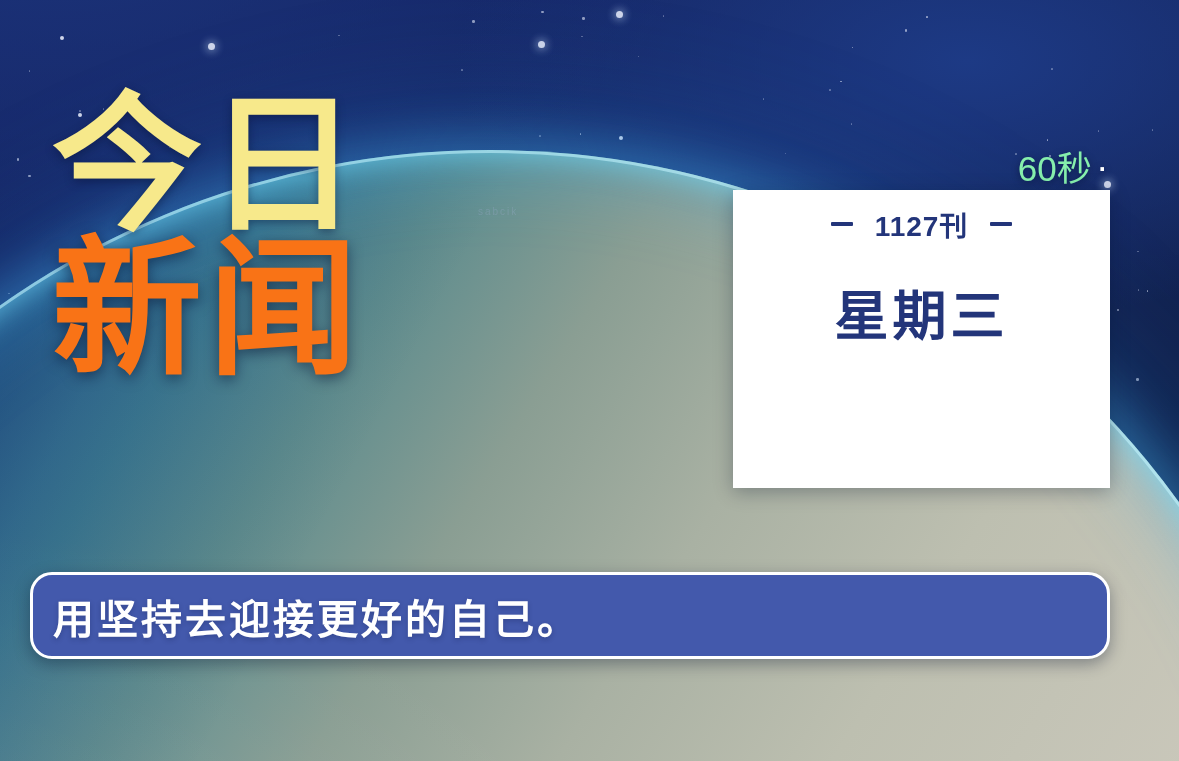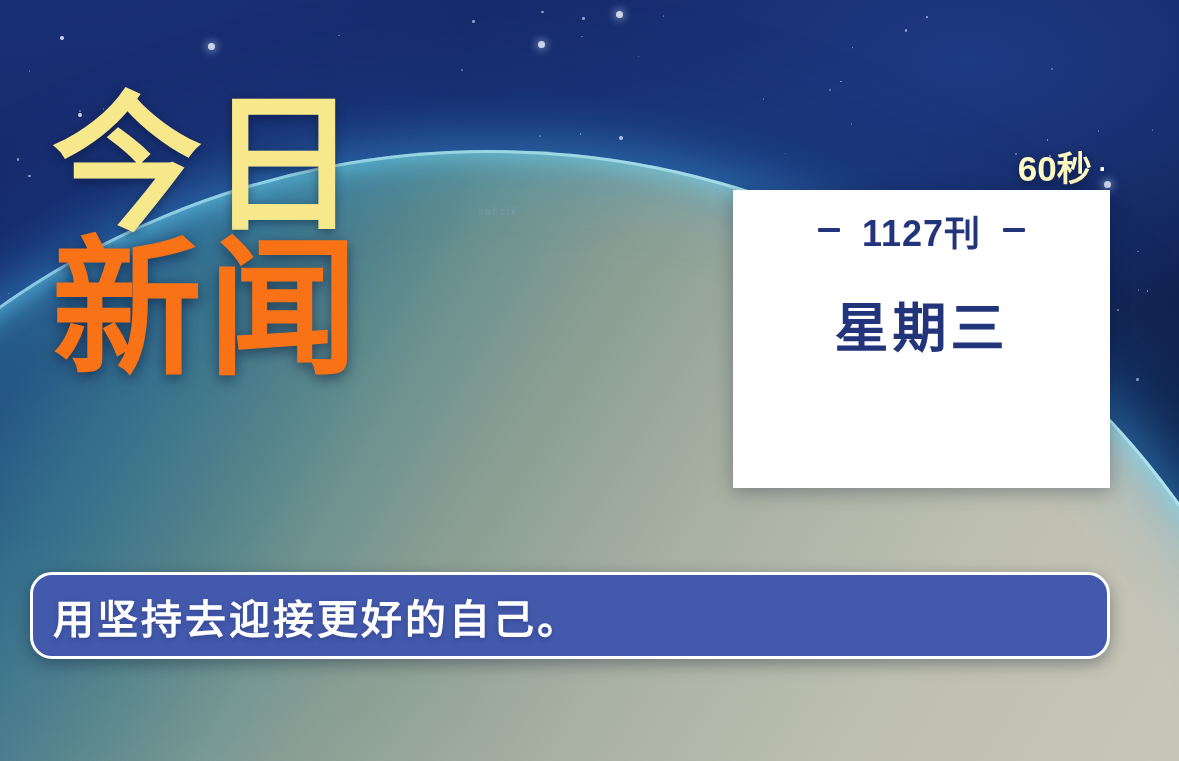--- a/index.html
+++ b/index.html
@@ -167,23 +167,23 @@
     position:absolute;
     right:72px; top:140px;
     z-index:8;
     white-space:nowrap;
     display:flex;
     align-items:baseline;
     gap:7px;
     text-shadow:0 2px 7px rgba(4,12,40,.55);
   }
   .tagline .sec {
-    color:#fef9c3;
+    color:#86efac;
     font-size:35px;
-    font-weight:700;
+    font-weight:400;
     letter-spacing:0;
   }
   .tagline .dot {
     color:#FFFFFF;
     font-size:25px;
     font-weight:700;
     position:relative; top:-3px;
   }
   .tagline .rest {
     color:#FFFFFF;
@@ -215,21 +215,21 @@
     font-weight:700;
     white-space:nowrap;
   }
   .issue-dash {
     display:inline-block;
     width:22px; height:4px;
     background:#23357A;
     border-radius:1px;
   }
   .issue-num {
-    font-size:36px;
+    font-size:28px;
     letter-spacing:1px;
   }
   .weekday {
     color:#23357A;
     font-size:54px;
     font-weight:700;
     letter-spacing:4px;
     margin-top:28px;
     white-space:nowrap;
   }

